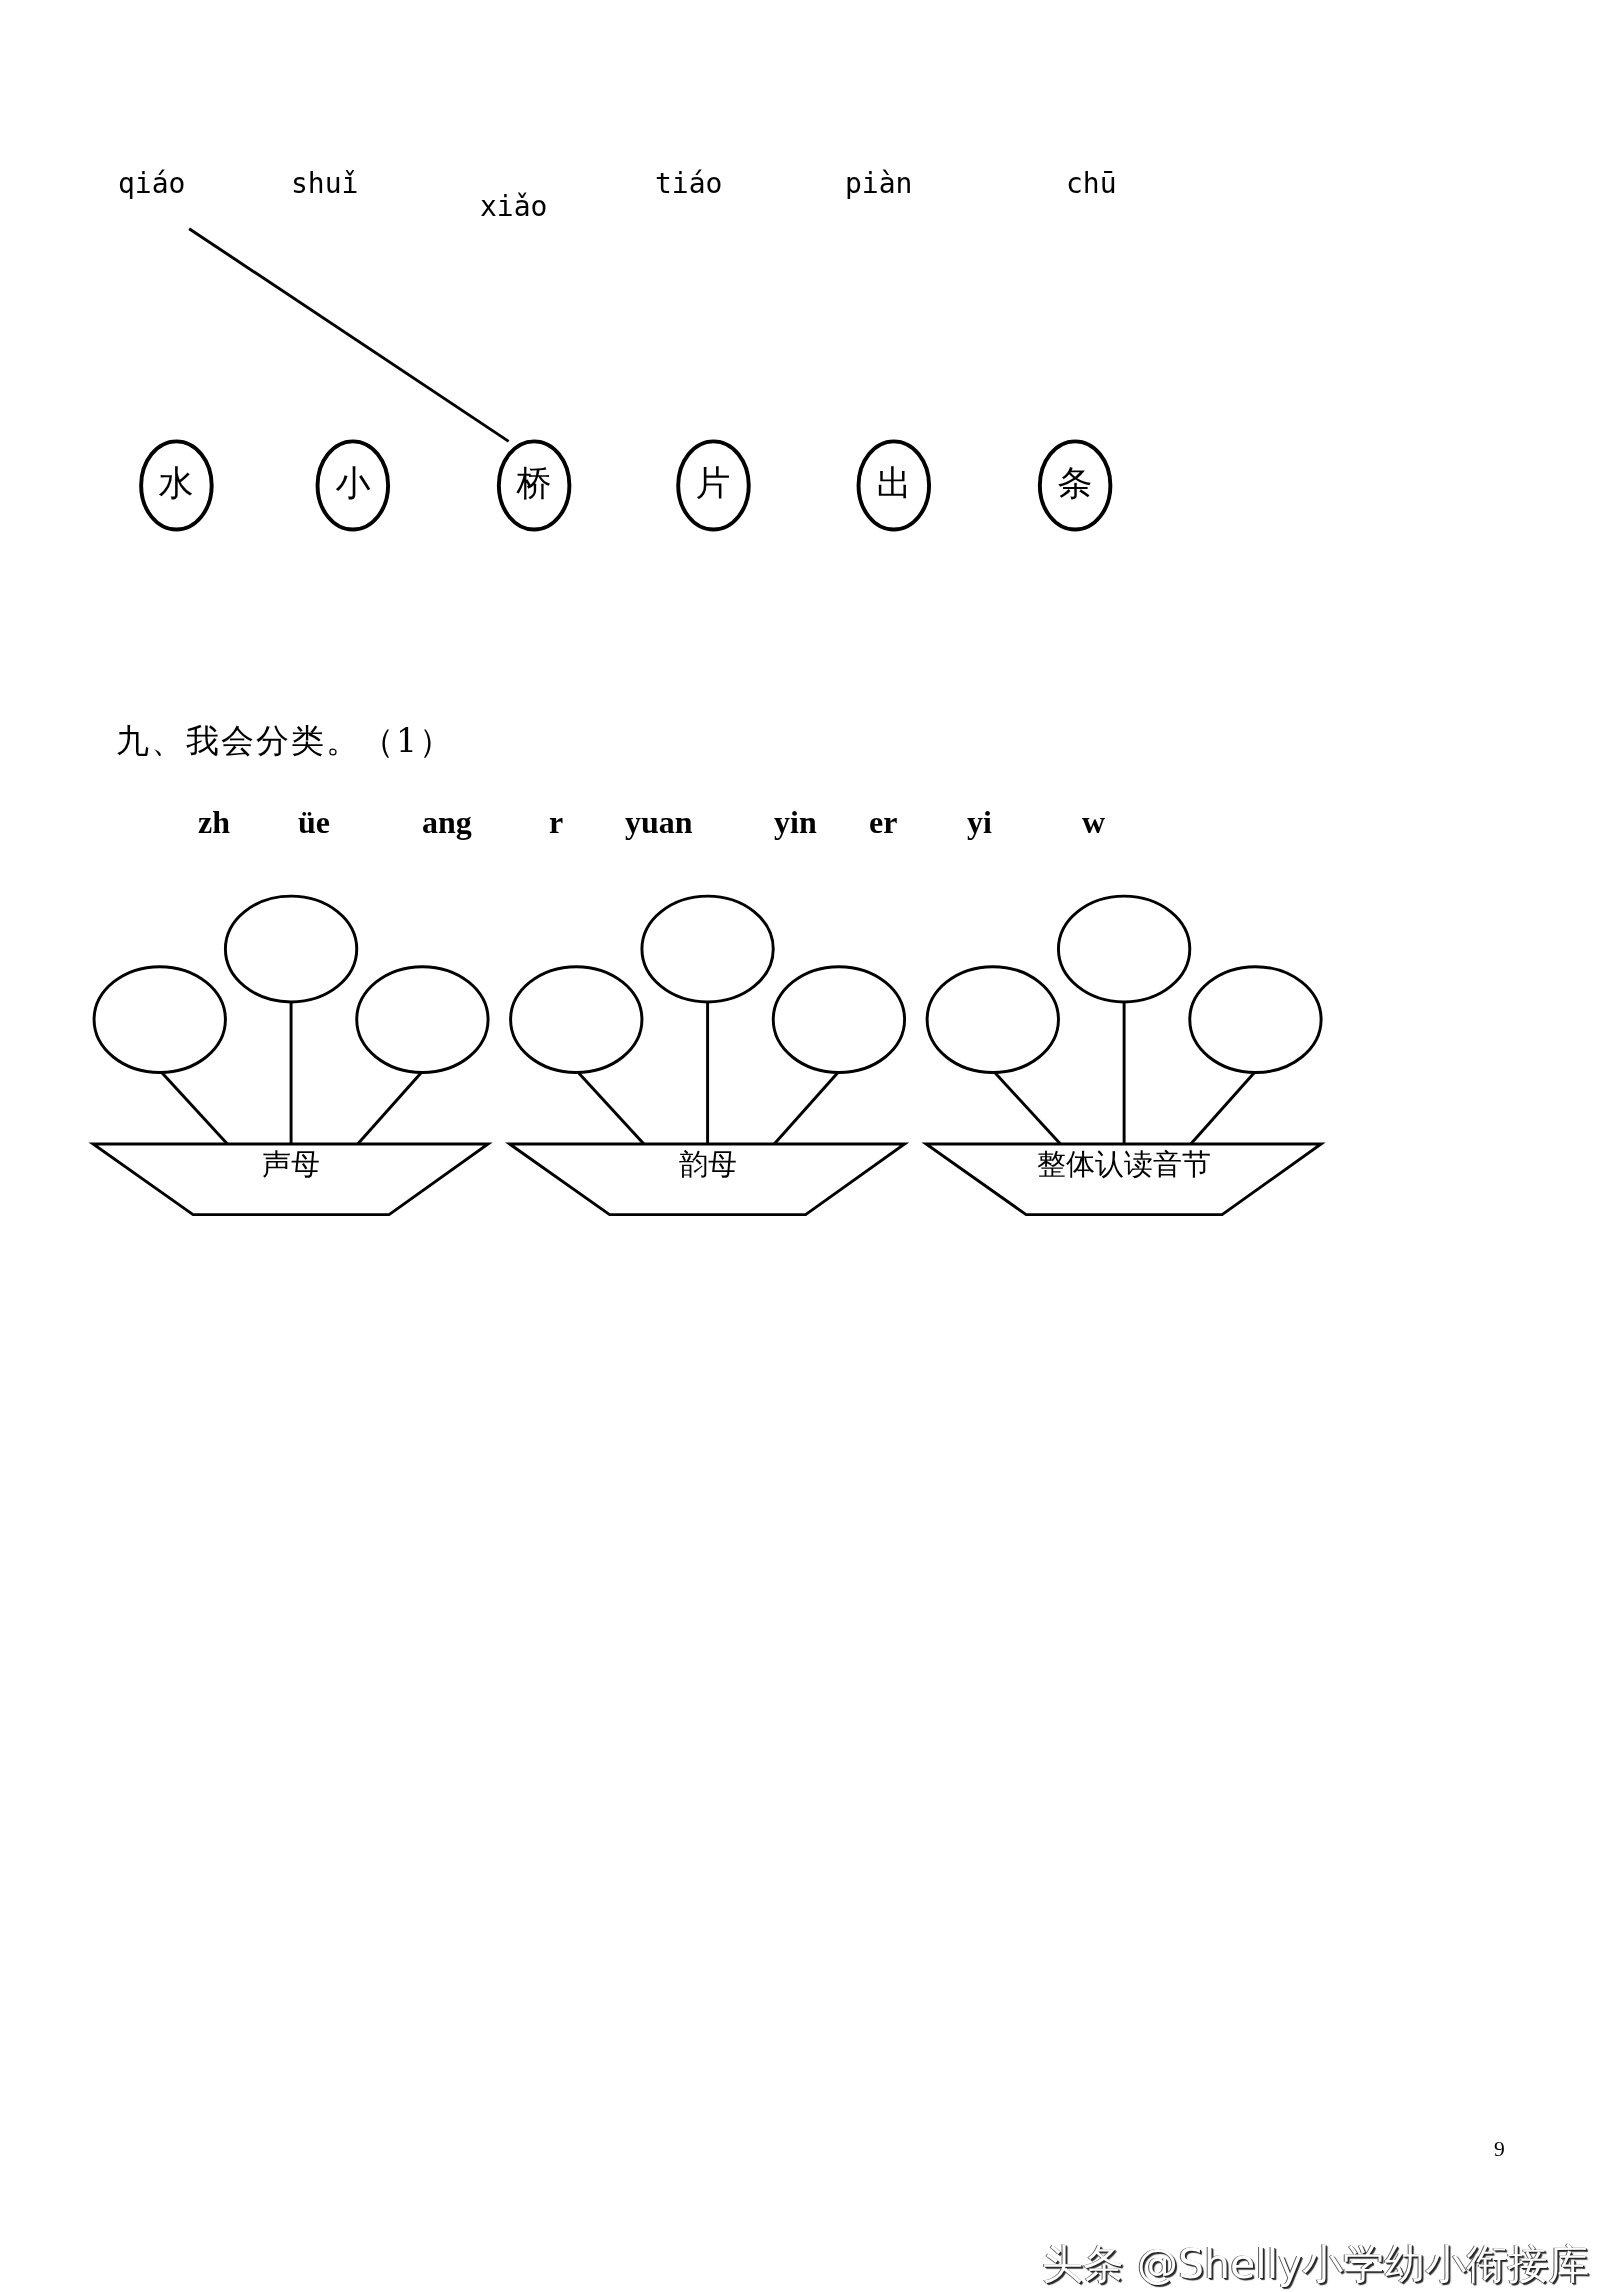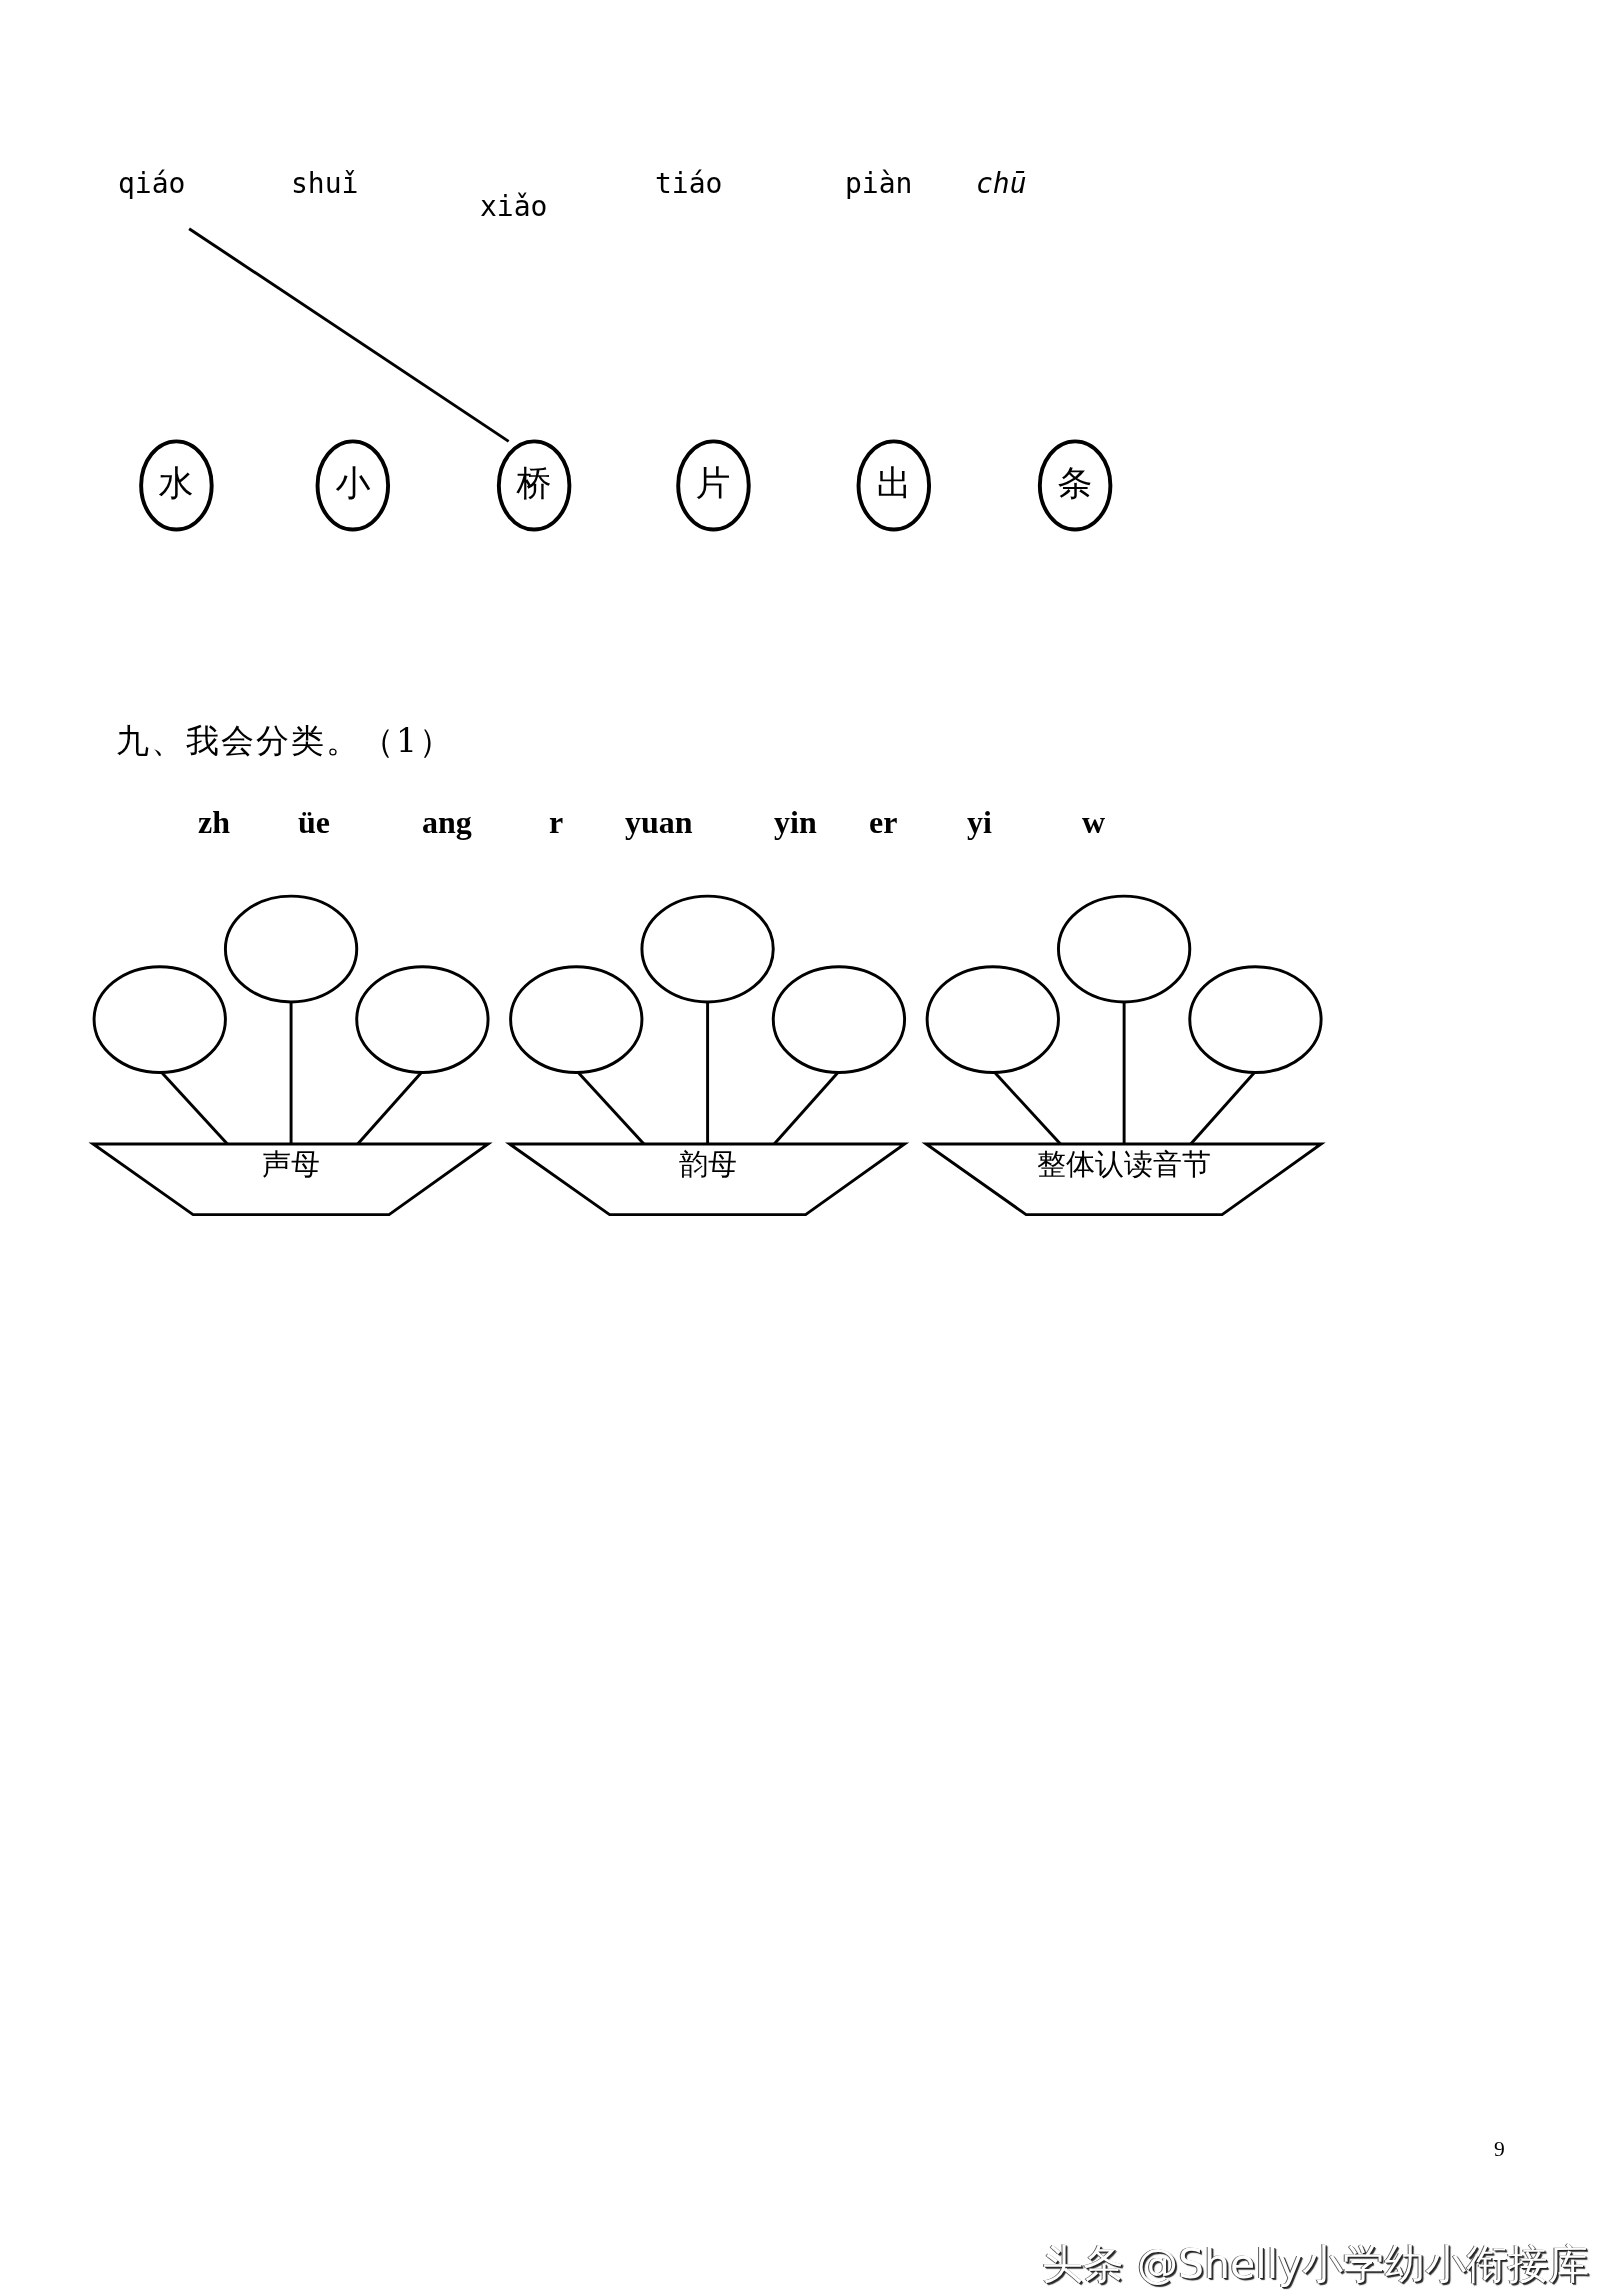--- a/index.html
+++ b/index.html
@@ -59,21 +59,21 @@
       </g>
     </g>
 </svg>
 
 <div id="pinyin-row">
     <div class="abs py-top" style="left: 118px;">qiáo</div>
     <div class="abs py-top" style="left: 291px;">shuǐ</div>
     <div class="abs py-top" style="left: 480px; margin-top: 23px;">xiǎo</div>
     <div class="abs py-top" style="left: 655px;">tiáo</div>
     <div class="abs py-top" style="left: 845px;">piàn</div>
-    <div class="abs py-top" style="left: 976px; font-style: italic;">chū</div>
+    <div class="abs py-top" style="left: 1066px;">chū</div>
   </div>
 
 <div id="char-row">
     <div class="abs char" style="left: 139px; top: 437px;">水</div>
     <div class="abs char" style="left: 316px; top: 437px;">小</div>
     <div class="abs char" style="left: 497px; top: 437px;">桥</div>
     <div class="abs char" style="left: 676px; top: 437px;">片</div>
     <div class="abs char" style="left: 857px; top: 437px;">出</div>
     <div class="abs char" style="left: 1038px; top: 437px;">条</div>
   </div>

